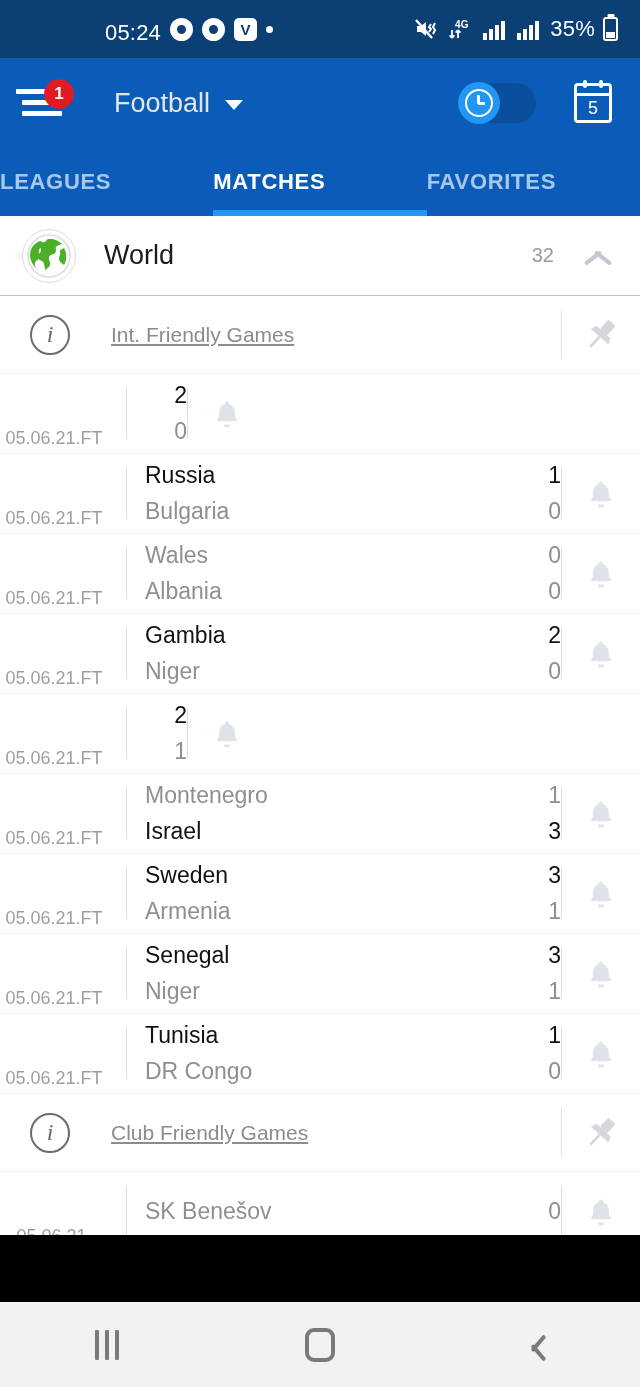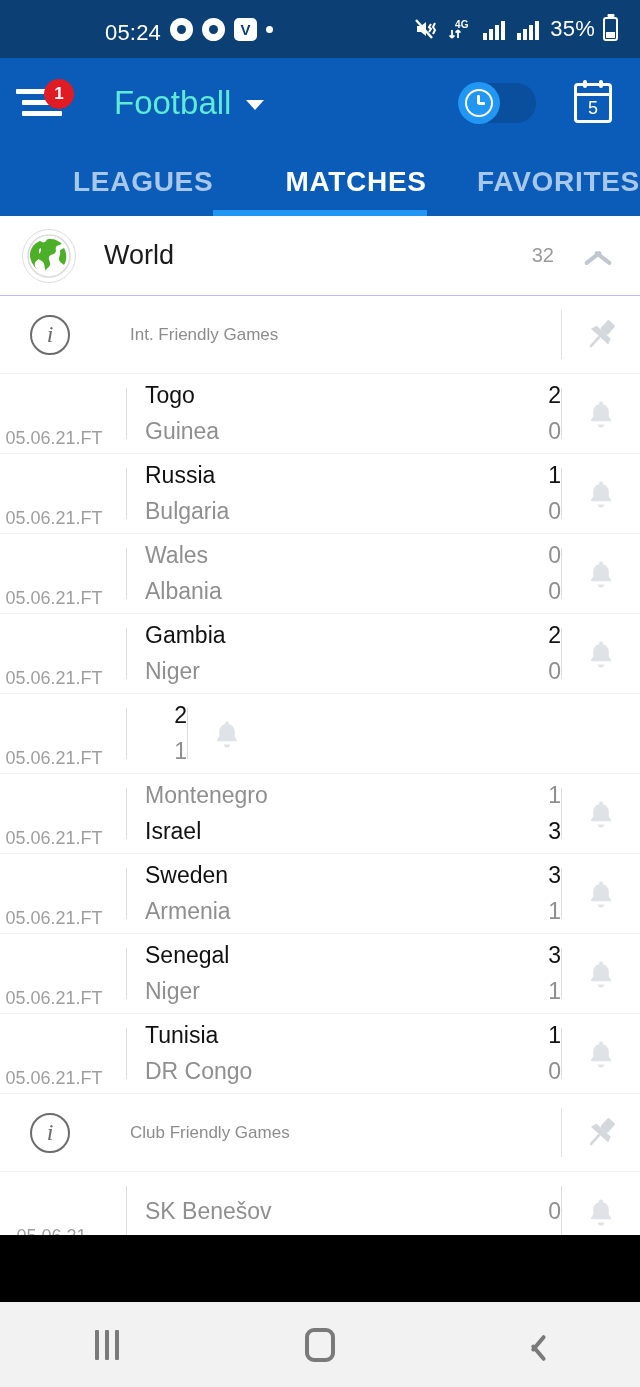--- a/index.html
+++ b/index.html
@@ -52,21 +52,21 @@
   .hamburger .b1 { top:6px;  width:34px; }
   .hamburger .b2 { top:17px; width:34px; }
   .hamburger .b3 { top:28px; width:40px; }
   .hamburger .b0 { top:6px;  width:8px; left:-6px; }
   .badge {
     position:absolute; top:-4px; left:22px; width:30px; height:30px; border-radius:50%;
     background:#e01b24; color:#fff; font-size:17px; font-weight:700;
     display:flex; align-items:center; justify-content:center;
   }
   .title-wrap { display:flex; align-items:center; gap:15px; margin-left:46px; }
-  .app-title { color:#5eead4; font-size:33px; font-weight:400; }
+  .app-title { color:#e5e5e5; font-size:27px; font-weight:400; }
   .caret-dn {
     width:0; height:0; border-left:9px solid transparent; border-right:9px solid transparent;
     border-top:10px solid #fff; margin-top:4px;
   }
   .appbar-actions { margin-left:auto; display:flex; align-items:center; gap:38px; padding-right:28px; }
   .toggle {
     width:78px; height:40px; border-radius:20px; background:#0a4f9e; position:relative;
   }
   .toggle .knob {
     position:absolute; left:0; top:-1px; width:42px; height:42px; border-radius:50%;
@@ -92,22 +92,22 @@
     content:""; position:absolute; top:-6px; right:6px; width:4px; height:8px;
     background:#fff; border-radius:2px;
   }
   .calendar .cal-num { color:#fff; font-size:18px; line-height:1; }
   .calendar .cal-rule {
     position:absolute; top:7px; left:0; width:100%; height:2.5px; background:#fff;
   }
 
   .tabs { height:68px; display:flex; align-items:stretch; }
   .tab {
-    flex:1; display:flex; align-items:center; justify-content:flex-end; position:relative;
-    color:#a8c8ea; font-size:28px; font-weight:700; letter-spacing:.7px;
+    flex:1; display:flex; align-items:center; justify-content:flex-start; position:relative;
+    color:#a8c8ea; font-size:22px; font-weight:700; letter-spacing:.7px;
   }
   .tab.active { color:#ffffff; }
   .tab.active:after {
     content:""; position:absolute; bottom:0; left:0; right:0; height:6px; background:#2196f3;
   }
 
   
   .content { flex:1 1 auto; background:#fff; overflow:hidden; position:relative; }
 
   .country-row {
@@ -132,21 +132,21 @@
 
   .league-row {
     height:78px; display:flex; align-items:center; padding:0 0 0 30px;
     border-bottom:1px solid #f2f2f2; position:relative;
   }
   .info-icon {
     width:40px; height:40px; border-radius:50%; border:2px solid #6c6c6c;
     display:flex; align-items:center; justify-content:center; flex:0 0 auto;
     color:#6c6c6c; font-size:24px; font-family:"Liberation Serif", serif; font-style:italic;
   }
-  .league-name { margin-left:60px; font-size:17px; color:#8c8c8c; }
+  .league-name { margin-left:41px; font-size:21px; color:#8c8c8c;text-decoration:underline; }
   .league-divider {
     position:absolute; right:78px; top:14px; bottom:14px; width:1px; background:#e2e2e2;
   }
   .pin { position:absolute; right:18px; width:42px; height:42px; top:18px; }
   .pin svg { width:42px; height:42px; display:block; }
 
   .match-row {
     height:80px; display:flex; align-items:stretch; position:relative;
     border-bottom:1px solid #f2f2f2;
   }
@@ -317,24 +317,20 @@
               </g>
             </svg>
           </span>
         </div>
         <div class="match-row">
           <div class="m-date">
             <span>05.06.21.</span>
             <span>FT</span>
           </div>
           <div class="m-vline"></div>
-          <div class="m-teams">
-            <span class="win">Togo</span>
-            <span class="lose">Guinea</span>
-          </div>
           <div class="m-scores">
             <span class="win">2</span>
             <span class="lose">0</span>
           </div>
           <div class="m-vline2"></div>
           <div class="m-bellcell">
             <span class="bell">
               <svg viewBox="0 0 24 24">
                 <path d="M12 3.2a1.5 1.5 0 0 1 1.5 1.5v.5c2.4.6 4 2.7 4 5.2v3.4l1.5 2.3v1.1H5v-1.1L6.5 13.8V10.4c0-2.5 1.6-4.6 4-5.2v-.5A1.5 1.5 0 0 1 12 3.2z" fill="#dfe3e7"></path>
                 <path d="M9.8 19.4h4.4a2.2 2.2 0 0 1-4.4 0z" fill="#dfe3e7"></path>

